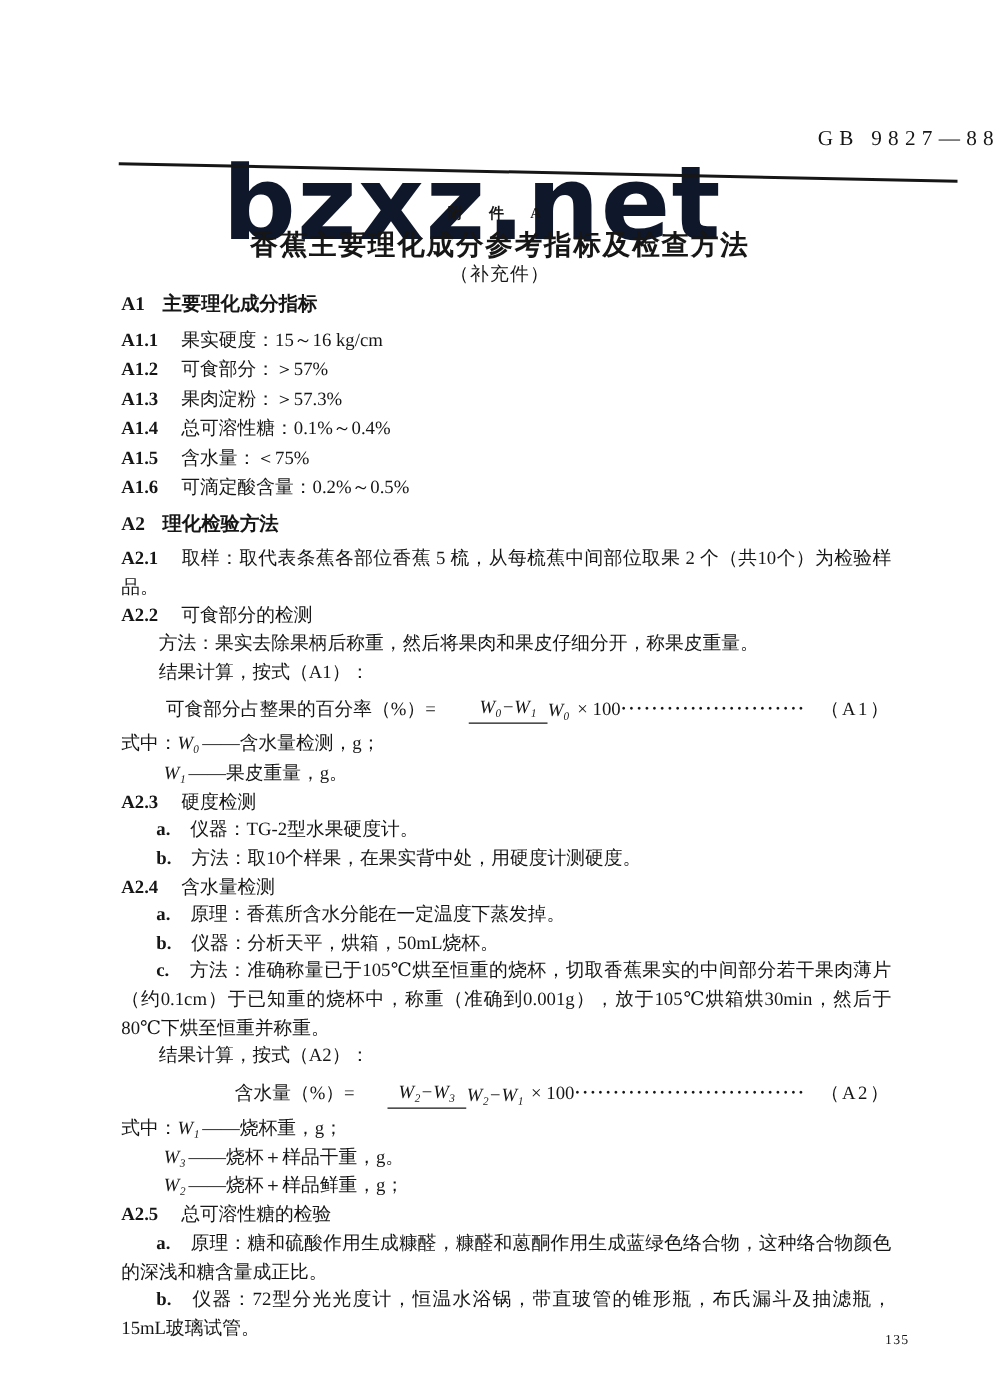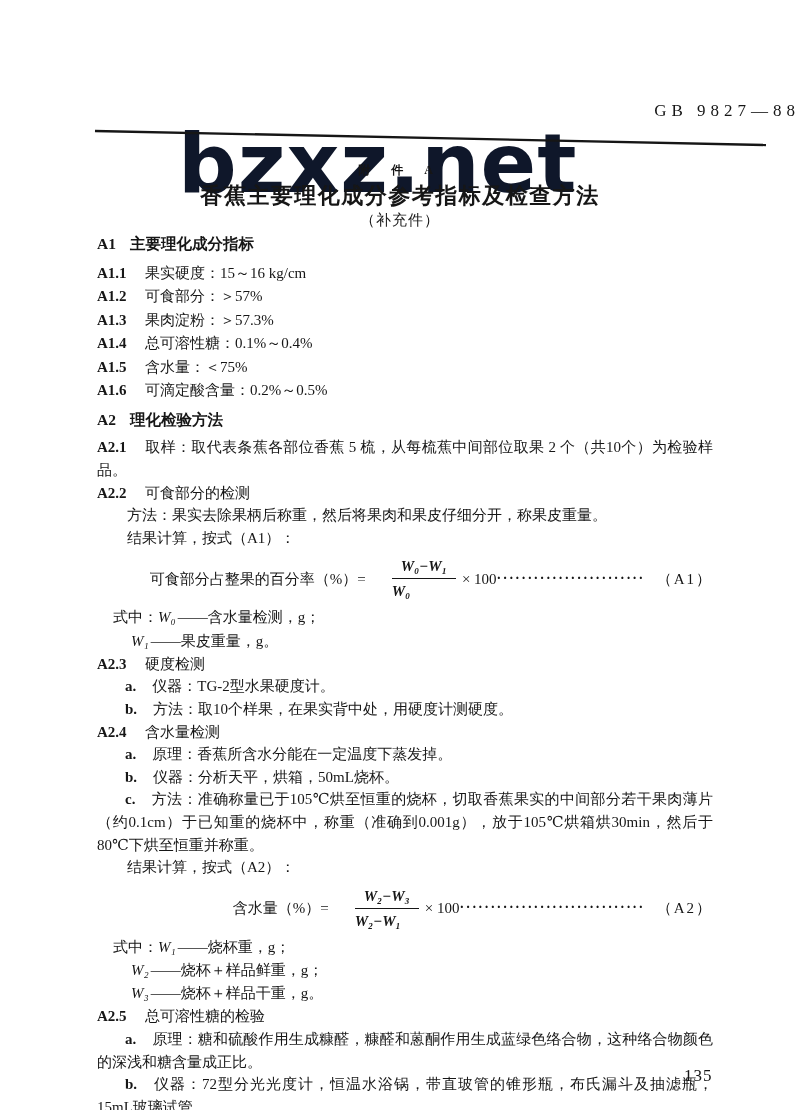--- a/index.html
+++ b/index.html
@@ -35,32 +35,32 @@
   .mt{margin-top:5px;}
   .sub-no{font-weight:700;display:inline-block;min-width:48px;}
   .indent{padding-left:30px;}
   .item{text-indent:28px;}
   .item-label{font-weight:700;margin-right:16px;}
   .formula-row{
     display:flex;justify-content:flex-end;align-items:center;
     margin:7px 0 5px 0;line-height:20px;
   }
   .f-lhs{margin-right:20px;}
-  .frac{display:inline-flex;flex-direction:column;align-items:flex-start;margin:0 6px;
-        font-style:italic;font-family:"Liberation Serif","DejaVu Serif",serif;font-weight:bold;}
+  .frac{display:inline-flex;align-items:flex-end;margin:0 6px;
+        font-style:italic;font-family:"Liberation Serif","DejaVu Serif",serif;}
   .frac .num{padding:0 9px 2px 9px;border-bottom:1.5px solid #161616;}
   .frac .den{padding-top:2px;}
   .f-times{}
   .f-dots{font-weight:700;letter-spacing:1.5px;margin-right:12px;font-size:14px;white-space:nowrap;}
   .f-label{letter-spacing:2px;}
   .w-line{line-height:23.2px;display:flex;align-items:baseline;}
   .w-cont{padding-left:34px;}
   .w-sym{font-style:italic;margin-right:2px;white-space:nowrap;}
-  .w-prefix{white-space:nowrap;margin-left:16px;}
-  .page-num{position:absolute;left:684px;top:1066px;font-size:17px;letter-spacing:1px;z-index:2;}
+  .w-prefix{white-space:nowrap;}
+  .page-num{position:absolute;left:708px;top:1066px;font-size:11px;letter-spacing:1px;z-index:2;}
 </style>
 </head>
 <body>
 
 <div class="page">
 
   <div class="watermark">bzxz.net</div>
 
   <svg class="rule-svg" width="800" height="160">
     <line x1="95" y1="131" x2="766" y2="145" stroke="#161616" stroke-width="2.4"></line>
@@ -144,26 +144,26 @@
         <span class="f-label">（A2）</span>
       </div>
 
       <div>
         <div class="w-line">
           <span class="w-prefix">式中：</span>
           <span class="w-sym">W₁</span>
           <span>——烧杯重，g；</span>
         </div>
         <div class="w-line w-cont">
+          <span class="w-sym">W₃</span>
+          <span>——烧杯＋样品干重，g。</span>
+        </div>
+        <div class="w-line w-cont">
           <span class="w-sym">W₂</span>
           <span>——烧杯＋样品鲜重，g；</span>
-        </div>
-        <div class="w-line w-cont">
-          <span class="w-sym">W₃</span>
-          <span>——烧杯＋样品干重，g。</span>
         </div>
       </div>
 
       <p class="p"><span class="sub-no">A2.5</span><span>总可溶性糖的检验</span></p>
       <p class="p item"><span class="item-label">a.</span><span>原理：糖和硫酸作用生成糠醛，糠醛和蒽酮作用生成蓝绿色络合物，这种络合物颜色的深浅和糖含量成正比。</span></p>
       <p class="p item"><span class="item-label">b.</span><span>仪器：72型分光光度计，恒温水浴锅，带直玻管的锥形瓶，布氏漏斗及抽滤瓶，15mL玻璃试管。</span></p>
 
     </div>
   </div>
 

